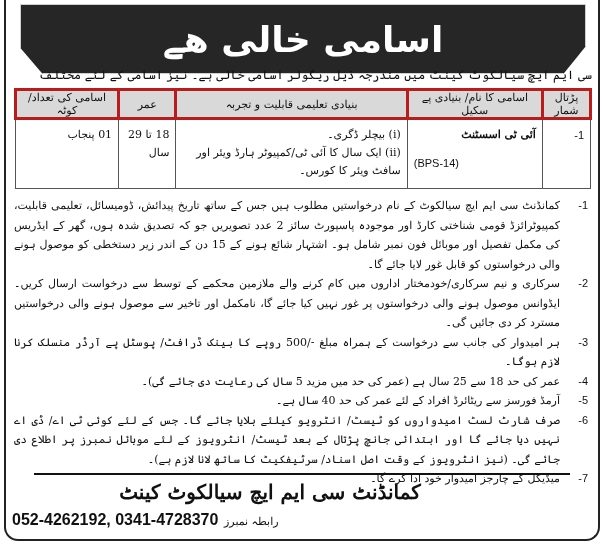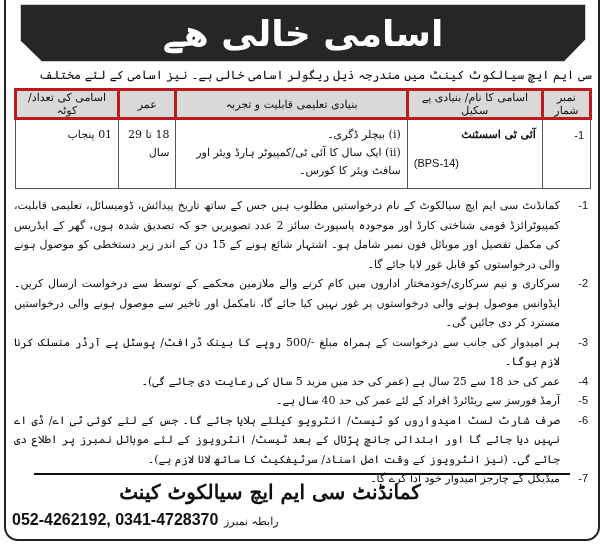--- a/index.html
+++ b/index.html
@@ -10,21 +10,21 @@
     position: absolute; left: 4px; top: 0; width: 596px; height: 541px;
     border: 2px solid #222; border-top: none;
     border-radius: 0 0 14px 14px;
     background: #fff;
   }
   .top-band {
     position: absolute; left: 4px; top: 0; width: 596px; height: 30px;
     background: #1a1a1a;
   }
   .banner {
-    position: absolute; left: 20px; top: 4px; width: 566px; height: 58px;
+    position: absolute; left: 20px; top: 4px; width: 566px; height: 70px;
     background: #262626;
     border: 1px solid #cfcfcf;
     clip-path: polygon(0 0, 100% 0, 100% 60%, 96% 100%, 4% 100%, 0 62%);
     display: flex; align-items: center; justify-content: center;
   }
   .banner-title {
     direction: rtl; color: #fff; font-weight: bold; font-size: 36px;
     letter-spacing: 6px; font-family: "DejaVu Sans", sans-serif;
   }
 
@@ -87,21 +87,21 @@
 
 <div class="banner">
   <span class="banner-title">اسامی خالی ھے</span>
 </div>
 
 <div class="intro">سی ایم ایچ سیالکوٹ کینٹ میں مندرجہ ذیل ریگولر اسامی خالی ہے۔ نیز اسامی کے لئے مختلف شرائط مندرجہ ذیل ہیں۔</div>
 
 <table class="jobs">
   <thead>
     <tr>
-      <th class="c-sr">نمبر شمار</th>
+      <th class="c-sr">پڑتال شمار</th>
       <th class="c-post">اسامی کا نام/ بنیادی پے سکیل</th>
       <th class="c-qual">بنیادی تعلیمی قابلیت و تجربہ</th>
       <th class="c-age">عمر</th>
       <th class="c-quota">اسامی کی تعداد/کوٹہ</th>
     </tr>
   </thead>
   <tbody>
     <tr>
       <td class="c-sr center ltr">-1</td>
       <td class="c-post">

